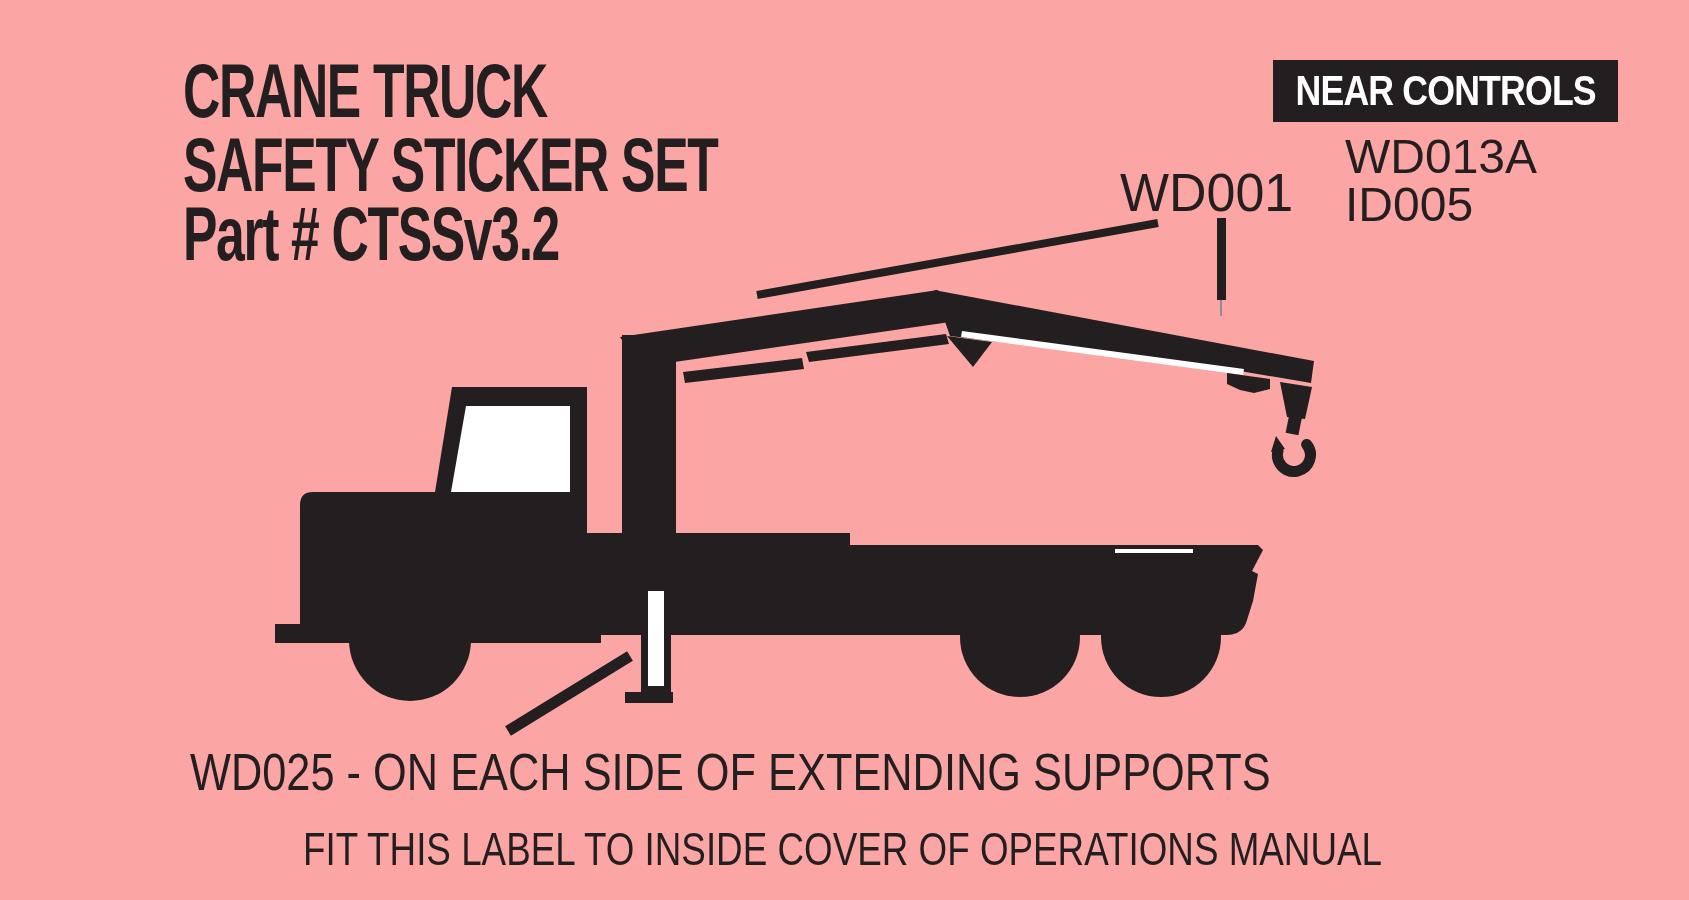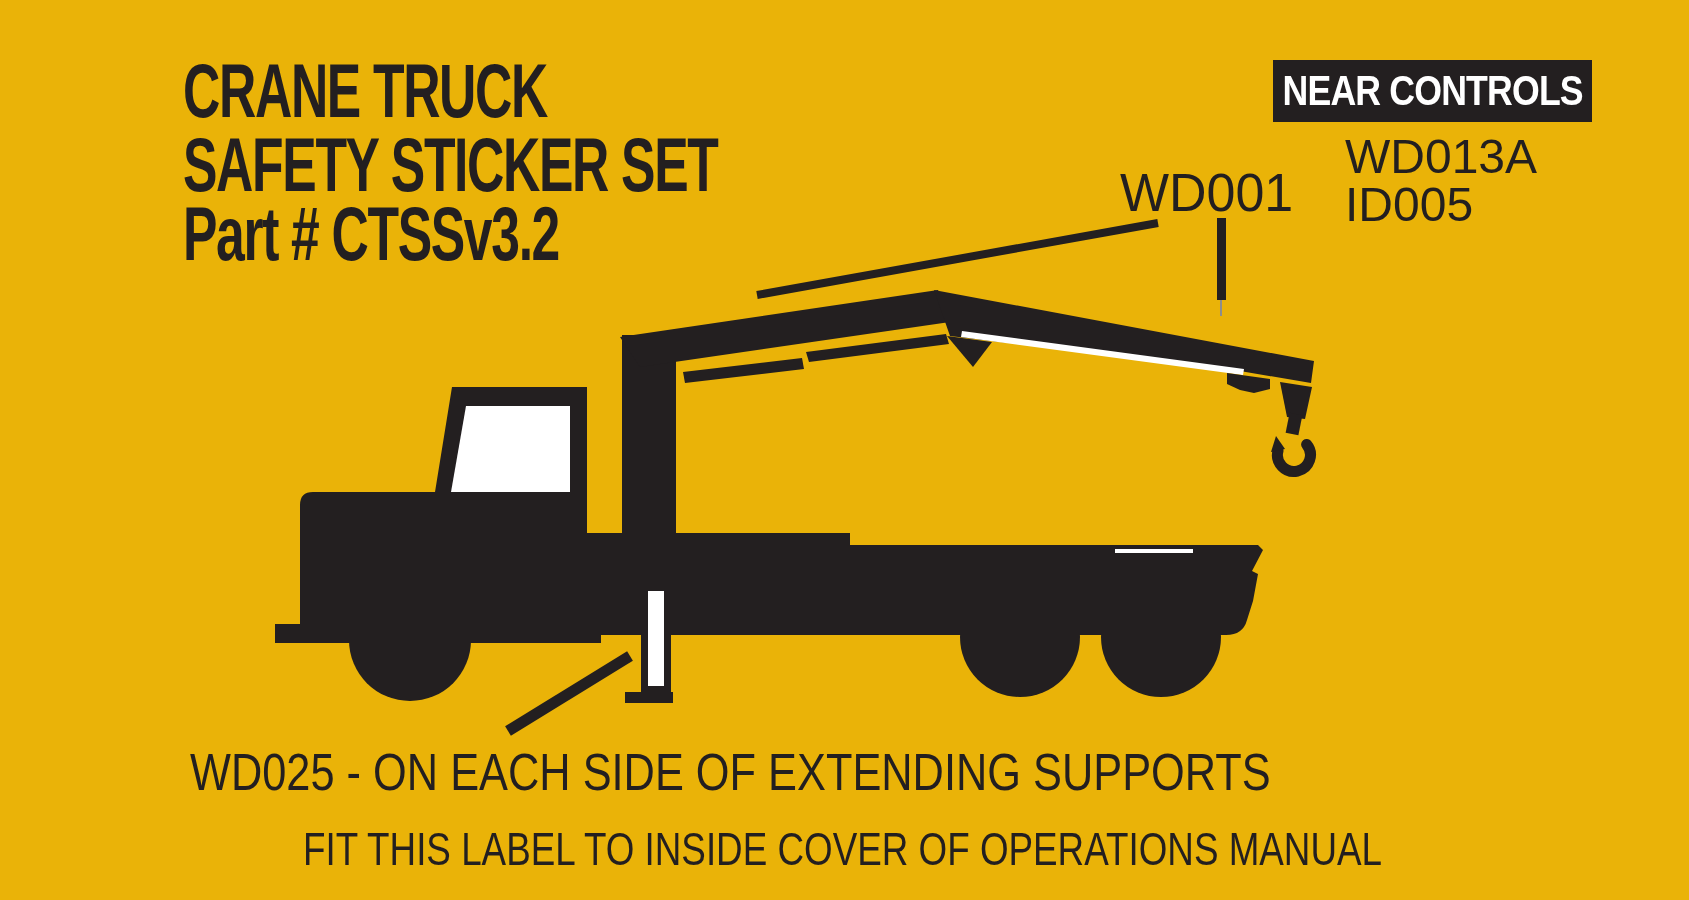--- a/index.html
+++ b/index.html
@@ -4,21 +4,21 @@
 <style>
   * { margin: 0; padding: 0; box-sizing: border-box; }
   html, body { width: 1689px; height: 900px; overflow: hidden; }
   body {
     font-family: "Liberation Sans", sans-serif;
     background: #ffffff;
     position: relative;
   }
   #canvas {
     position: absolute; left: 0; top: 0; width: 1689px; height: 900px;
-    background: #eab308;
+    background: #fca5a5;
     text-decoration: underline;
   }
 
   
   .title-line {
     position: absolute;
     left: 183px;
     font-size: 76px;
     font-weight: bold;
     line-height: 1;
@@ -29,21 +29,21 @@
     white-space: nowrap;
   }
   #title-line-1 { top: 53px; }
   #title-line-2 { top: 127px; }
   #title-line-3 { top: 196px; }
 
   
   .near-controls-box {
     position: absolute;
     left: 1273px; top: 60px;
-    width: 319px; height: 62px;
+    width: 345px; height: 62px;
     background: #231f20;
     display: flex; align-items: center; justify-content: center;
   }
   .near-controls-label {
     color: #ffffff;
     font-size: 42px;
     font-weight: bold;
     letter-spacing: -1px;
     line-height: 1;
     transform: scaleX(0.85);

